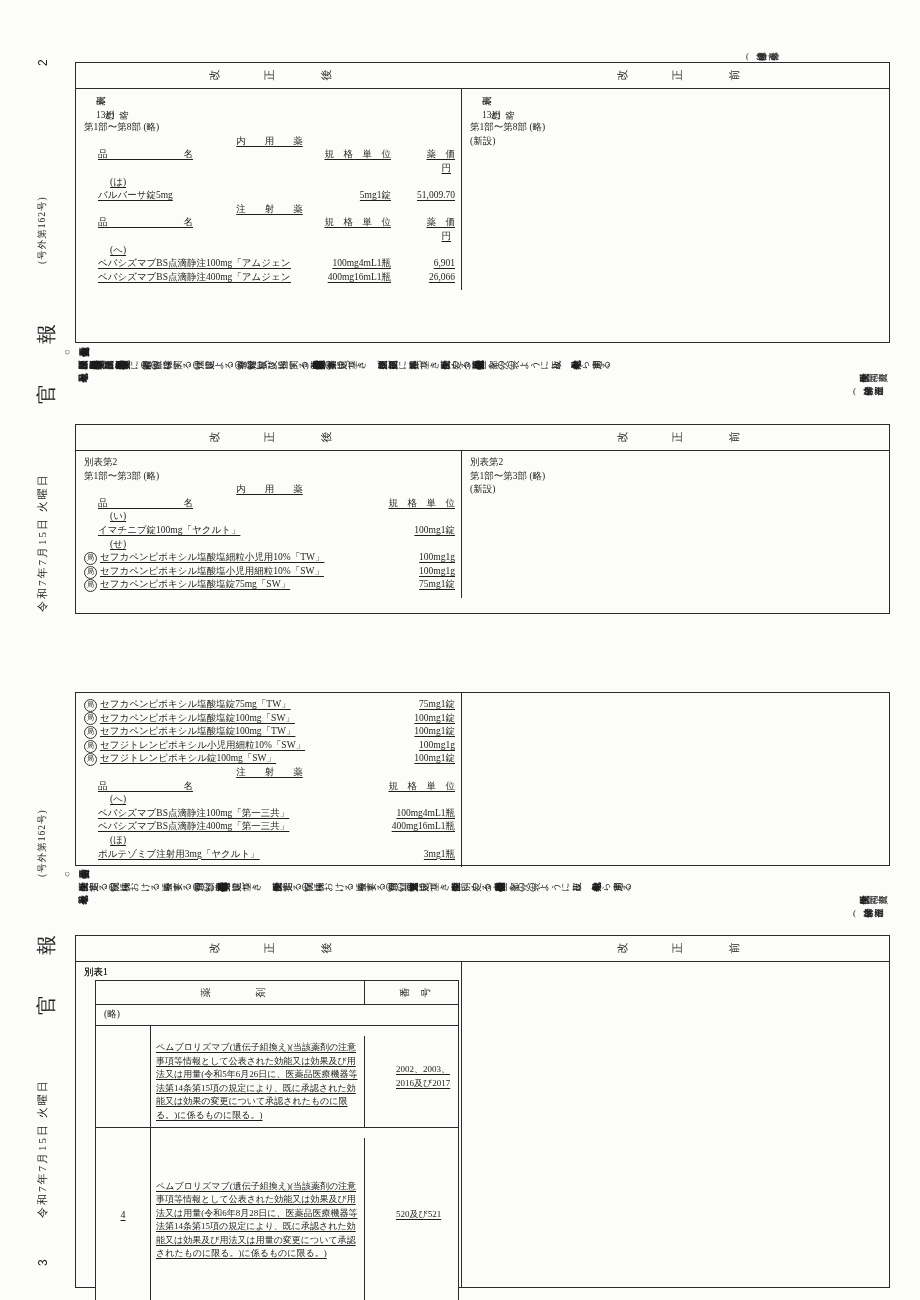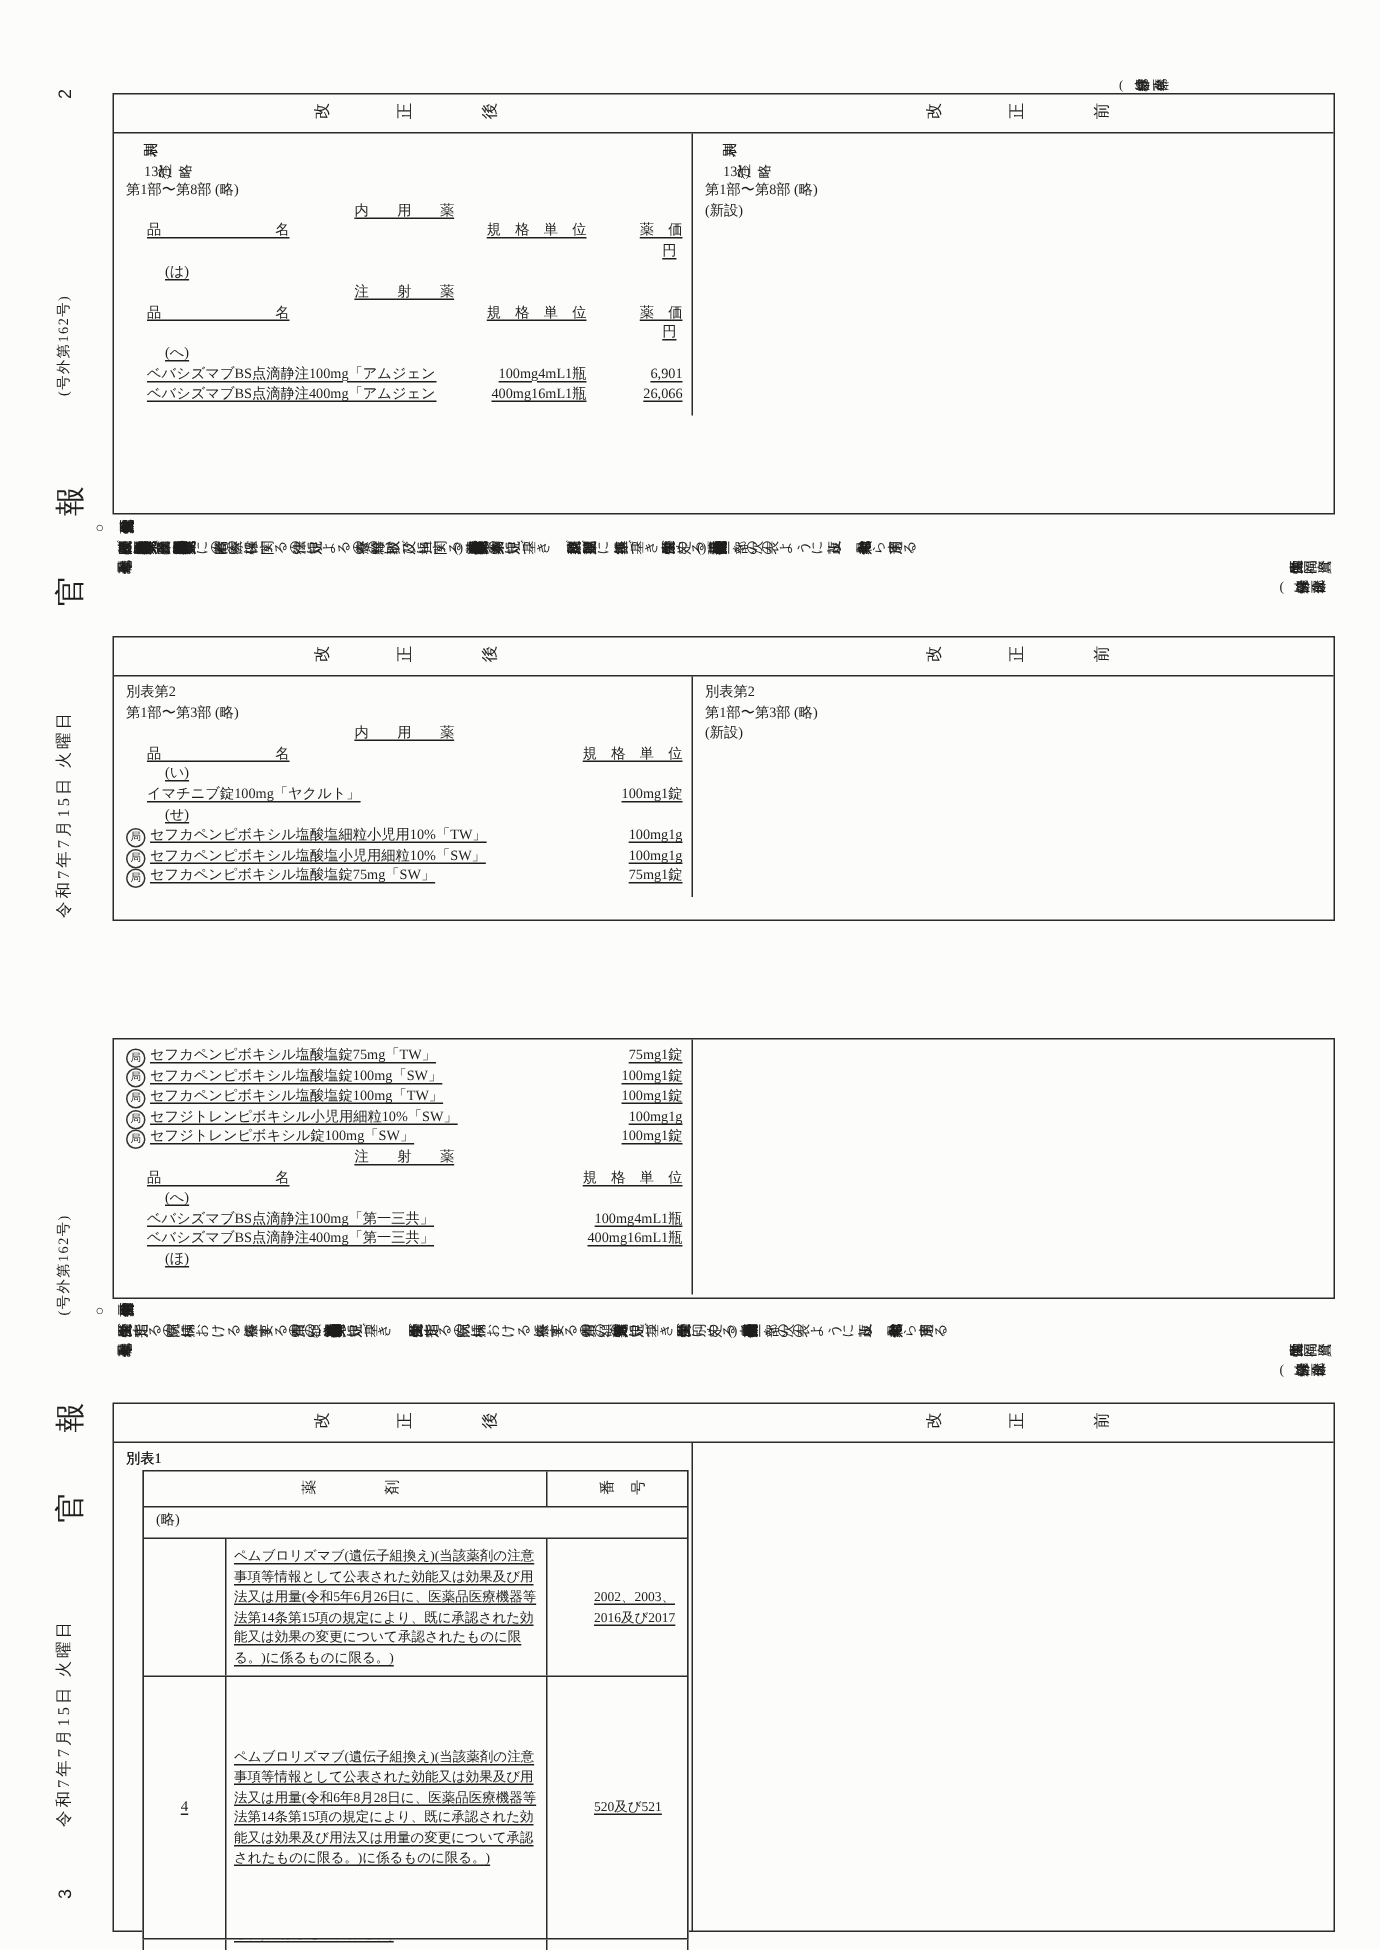--- a/index.html
+++ b/index.html
@@ -52,21 +52,21 @@
   .iha    { width:268px; border-right:1px solid #2b2b2b; position:relative; }
   .ihb    { flex:1; position:relative; }
   .ivh    { font-size:10px; }
   .iryaku { height:21px; border-bottom:1px solid #2b2b2b; padding:3px 0 0 8px; box-sizing:border-box; font-size:9.5px; }
   .igroup { display:flex; border-bottom:1px solid #2b2b2b; }
   .igroup:last-child { border-bottom:none; }
   .ino    { width:54px; border-right:1px solid #2b2b2b; display:flex; align-items:center; justify-content:center; font-size:10px; }
   .ients  { flex:1; }
   .ient   { display:flex; border-bottom:1px solid #2b2b2b; }
   .ient:last-child { border-bottom:none; }
-  .ietext { width:214px; border-right:1px solid #2b2b2b; padding:5px 5px; box-sizing:border-box; }
+  .ietext { width:214px; border-right:1px solid #2b2b2b; padding:5px 5px; box-sizing:border-box;margin-top:10px; }
   .ienum  { flex:1; padding:4px 4px; display:flex; align-items:center;margin-left:27px; }
   .e1 { min-height:86px; } .e2 { min-height:88px; } .e3 { min-height:86px; }
   .tall .ient { min-height:174px; }
   .tall .ietext { display:flex; align-items:center; }
   .lbl1 { position:absolute; font-size:9.5px; }
 </style>
 </head>
 <body>
 
 <div class="page">
@@ -100,20 +100,25 @@
           </div>
         <div class="row">第1部〜第8部  (略)</div>
         <div class="row crow"><u>内　　用　　薬</u></div>
         <div class="row drow">
           <span class="dn"><u>品　　　　　　　　名</u></span>
           <span class="ds"><u>規　格　単　位</u></span>
           <span class="dp"><u>薬　価</u></span>
         </div>
         <div class="row rrow"><u>円</u></div>
         <div class="row grow"><u>(は)</u></div>
+        <div class="row drow">
+          <span class="dn"><u>バルバーサ錠5mg</u></span>
+          <span class="ds"><u>5mg1錠</u></span>
+          <span class="dp"><u>51,009.70</u></span>
+        </div>
         <div class="row crow"><u>注　　射　　薬</u></div>
         <div class="row drow">
           <span class="dn"><u>品　　　　　　　　名</u></span>
           <span class="ds"><u>規　格　単　位</u></span>
           <span class="dp"><u>薬　価</u></span>
         </div>
         <div class="row rrow"><u>円</u></div>
         <div class="row grow"><u>(へ)</u></div>
         <div class="row drow">
           <span class="dn"><u>ベバシズマブBS点滴静注100mg「アムジェン」</u></span>
@@ -229,20 +234,24 @@
         <div class="row grow"><u>(へ)</u></div>
         <div class="row drow">
           <span class="dn"><u>ベバシズマブBS点滴静注100mg「第一三共」</u></span>
           <span class="ds"><u>100mg4mL1瓶</u></span>
         </div>
         <div class="row drow">
           <span class="dn"><u>ベバシズマブBS点滴静注400mg「第一三共」</u></span>
           <span class="ds"><u>400mg16mL1瓶</u></span>
         </div>
         <div class="row grow"><u>(ほ)</u></div>
+        <div class="row drow">
+          <span class="dn"><u>ボルテゾミブ注射用3mg「ヤクルト」</u></span>
+          <span class="ds"><u>3mg1瓶</u></span>
+        </div>
       </div>
       <div class="rcell"></div>
     </div>
   </div>
 
   <div class="vrot notice" style="left:62px;top:868px;--w:828px;--h:65px;">
     <div class="nhead">○厚生労働省告示第二百号</div>
     <p class="npara">　厚生労働大臣が指定する病院の病棟における療養に要する費用の額の算定方法(平成二十年厚生労働省告示第九十三号)第一項第五号の規定に基づき、厚生労働大臣が指定する病院の病棟における療養に要する費用の額の算定方法第一項第五号の規定に基づき厚生労働大臣が別に定める者(平成二十四年厚生労働省告示第百四十号)の一部を次の表のように改正し、令和七年七月十六日から適用する。</p>
     <div class="ndate">
       <span>　令和七年七月十五日</span>

